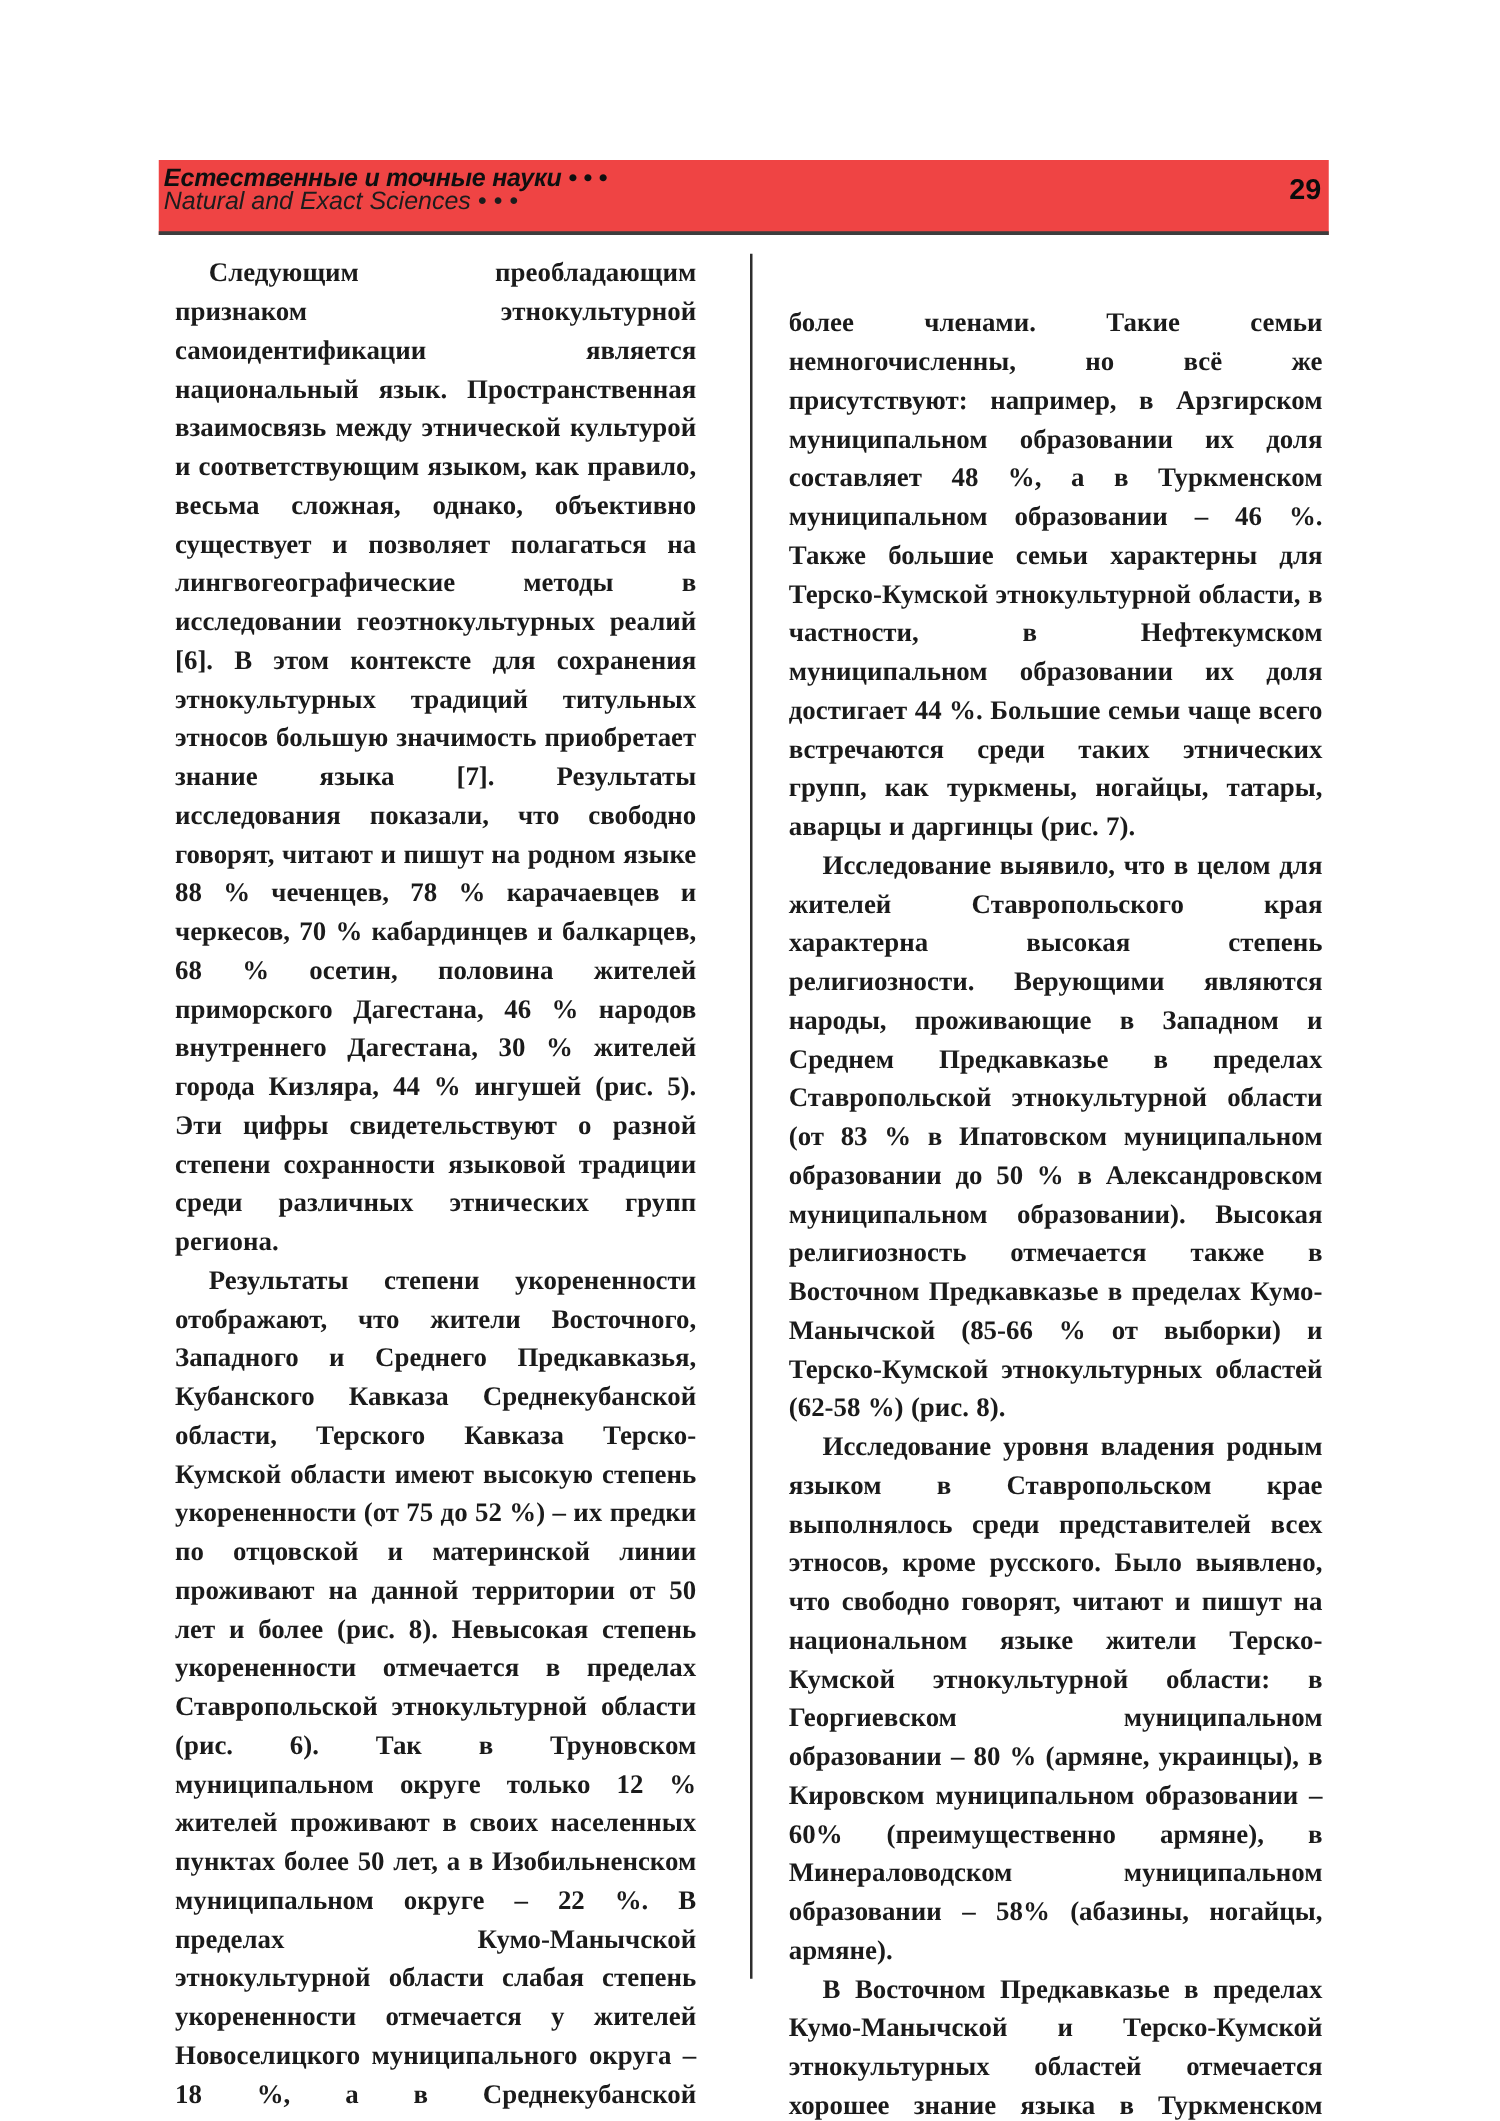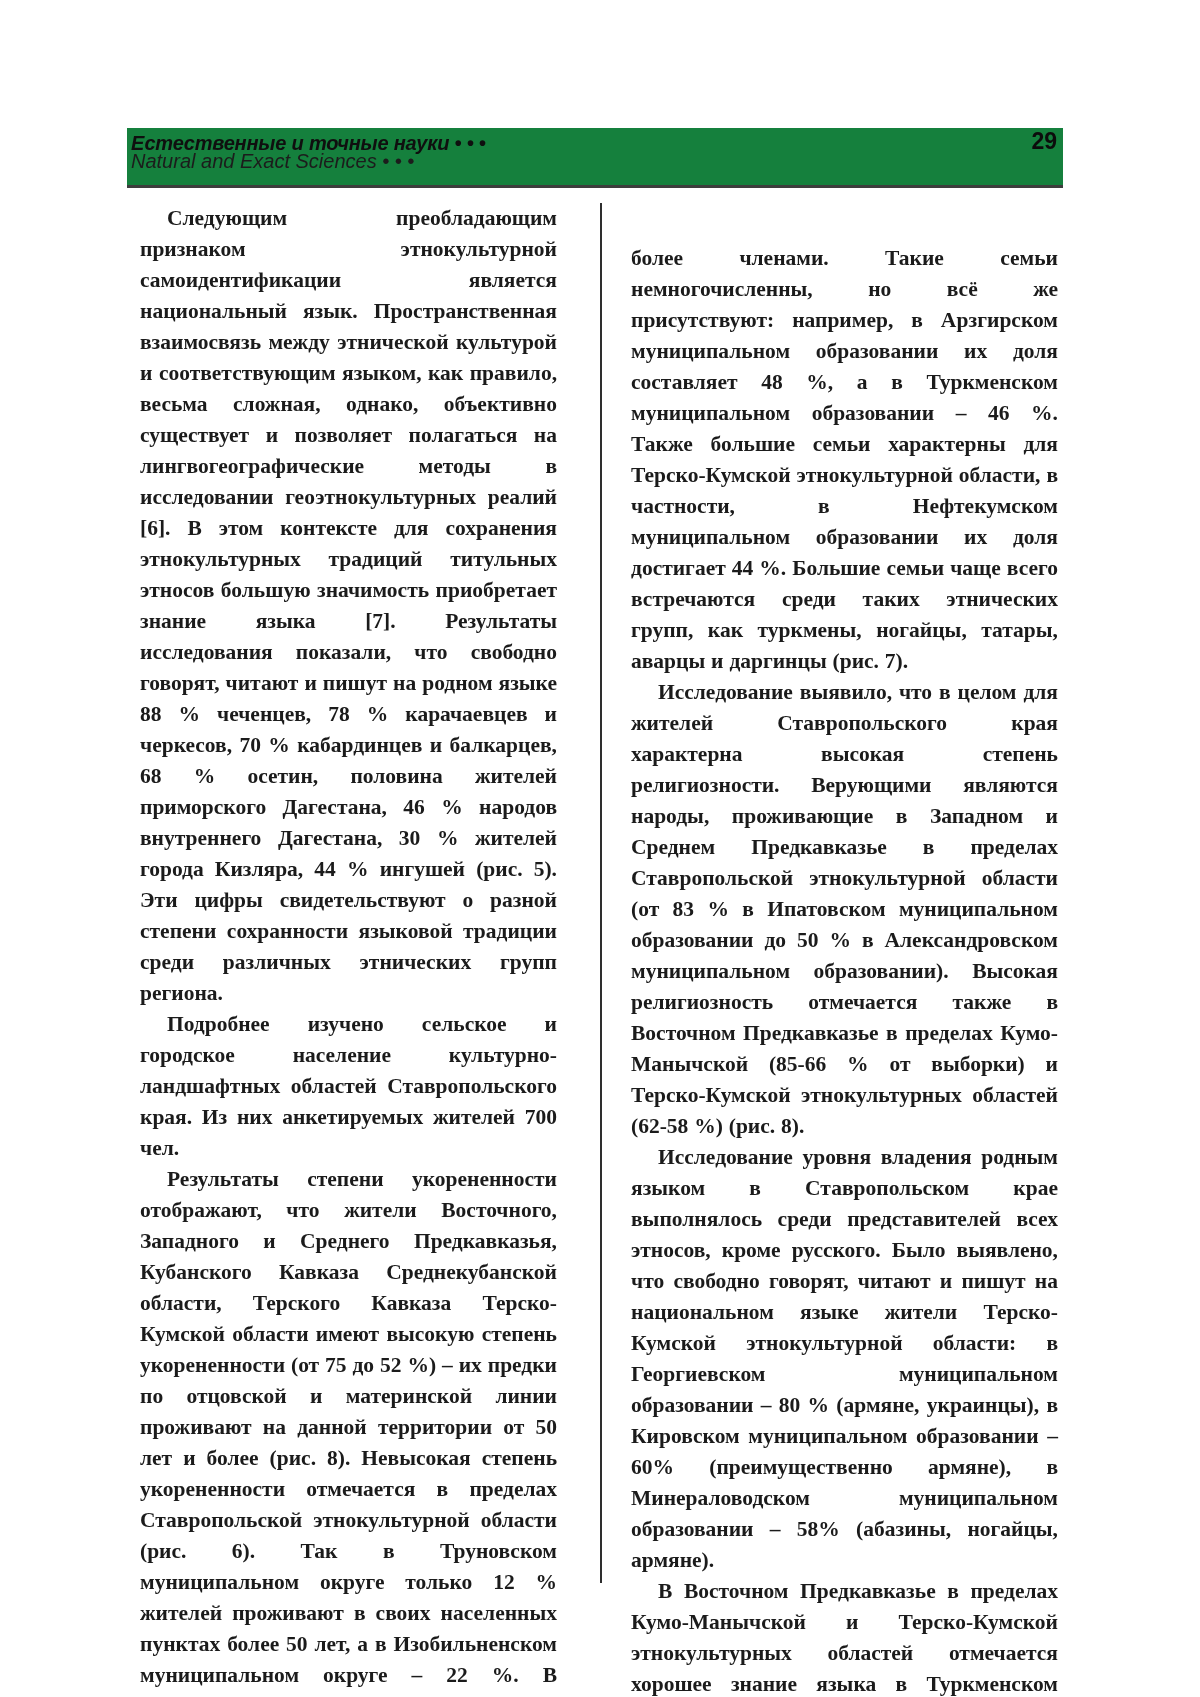--- a/index.html
+++ b/index.html
@@ -17,21 +17,21 @@
     color: #1b1b1b;
   }
 
   
   .header-band {
     position: absolute;
     left: 127px;
     top: 128px;
     width: 936px;
     height: 57px;
-    background: #15803d;
+    background: #ef4444;
     border-bottom: 3px solid #3d3d3d;
     box-sizing: content-box;
   }
   .title-ru {
     position: absolute;
     left: 4px;
     top: 2px;
     font-family: "Liberation Sans", sans-serif;
     font-style: italic;
     font-weight: bold;
@@ -49,21 +49,21 @@
     font-style: italic;
     font-weight: normal;
     font-size: 20px;
     line-height: 26px;
     color: #1c1c1c;
     white-space: nowrap;
   }
   .page-num {
     position: absolute;
     right: 6px;
-    top: 0;
+    top: 10px;
     font-family: "Liberation Sans", sans-serif;
     font-weight: bold;
     font-size: 23px;
     color: #0c0c0c;
   }
 
   
   .column {
     position: absolute;
     top: 203px;
@@ -99,21 +99,20 @@
 <div class="page">
 
   <header class="header-band">
     <div class="title-ru">Естественные и точные науки • • •</div>
     <div class="title-en">Natural and Exact Sciences • • •</div>
     <div class="page-num">29</div>
   </header>
 
   <section class="column column-left" lang="ru">
       <p class="para">Следующим преобладающим признаком этнокультурной самоидентификации является национальный язык. Пространственная взаимосвязь между этнической культурой и соответствующим языком, как правило, весьма сложная, однако, объективно существует и позволяет полагаться на лингвогеографические методы в исследовании геоэтнокультурных реалий [6]. В этом контексте для сохранения этнокультурных традиций титульных этносов большую значимость приобретает знание языка [7]. Результаты исследования показали, что свободно говорят, читают и пишут на родном языке 88 % чеченцев, 78 % карачаевцев и черкесов, 70 % кабардинцев и балкарцев, 68 % осетин, половина жителей приморского Дагестана, 46 % народов внутреннего Дагестана, 30 % жителей города Кизляра, 44 % ингушей (рис. 5). Эти цифры свидетельствуют о разной степени сохранности языковой традиции среди различных этнических групп региона.</p>
-      <p class="para">Подробнее изучено сельское и городское население культурно-ландшафтных областей Ставропольского края. Из них анкетируемых жителей 700 чел.</p>
       <p class="para">Результаты степени укорененности отображают, что жители Восточного, Западного и Среднего Предкавказья, Кубанского Кавказа Среднекубанской области, Терского Кавказа Терско-Кумской области имеют высокую степень укорененности (от 75 до 52 %) – их предки по отцовской и материнской линии проживают на данной территории от 50 лет и более (рис. 8). Невысокая степень укорененности отмечается в пределах Ставропольской этнокультурной области (рис. 6). Так в Труновском муниципальном округе только 12 % жителей проживают в своих населенных пунктах более 50 лет, а в Изобильненском муниципальном округе – 22 %. В пределах Кумо-Манычской этнокультурной области слабая степень укорененности отмечается у жителей Новоселицкого муниципального округа – 18 %, а в Среднекубанской этнокультурной области у жителей Кочубеевского муниципального округа – 17 % от выборки.</p>
     </section>
 
   <div class="col-divider"></div>
 
   <section class="column column-right" lang="ru">
       <p class="para no-indent">более членами. Такие семьи немногочисленны, но всё же присутствуют: например, в Арзгирском муниципальном образовании их доля составляет 48 %, а в Туркменском муниципальном образовании – 46 %. Также большие семьи характерны для Терско-Кумской этнокультурной области, в частности, в Нефтекумском муниципальном образовании их доля достигает 44 %. Большие семьи чаще всего встречаются среди таких этнических групп, как туркмены, ногайцы, татары, аварцы и даргинцы (рис. 7).</p>
       <p class="para">Исследование выявило, что в целом для жителей Ставропольского края характерна высокая степень религиозности. Верующими являются народы, проживающие в Западном и Среднем Предкавказье в пределах Ставропольской этнокультурной области (от 83 % в Ипатовском муниципальном образовании до 50 % в Александровском муниципальном образовании). Высокая религиозность отмечается также в Восточном Предкавказье в пределах Кумо-Манычской (85-66 % от выборки) и Терско-Кумской этнокультурных областей (62-58 %) (рис. 8).</p>
       <p class="para">Исследование уровня владения родным языком в Ставропольском крае выполнялось среди представителей всех этносов, кроме русского. Было выявлено, что свободно говорят, читают и пишут на национальном языке жители Терско-Кумской этнокультурной области: в Георгиевском муниципальном образовании – 80 % (армяне, украинцы), в Кировском муниципальном образовании – 60% (преимущественно армяне), в Минераловодском муниципальном образовании – 58% (абазины, ногайцы, армяне).</p>
       <p class="para">В Восточном Предкавказье в пределах Кумо-Манычской и Терско-Кумской этнокультурных областей отмечается хорошее знание языка в Туркменском муниципальном образовании – 78 % (туркмены, татары), в Советском муниципальном образовании – 67 % (татары, украинцы, греки), в Апанасенковском муниципальном образовании – 64 % (белорусы, армяне, даргинцы), в Буденновском муниципальном образовании – 64 % (туркмены, даргинцы, армяне), в Арзгирском муниципальном образовании – 58 % (туркмены, ногайцы).</p>

